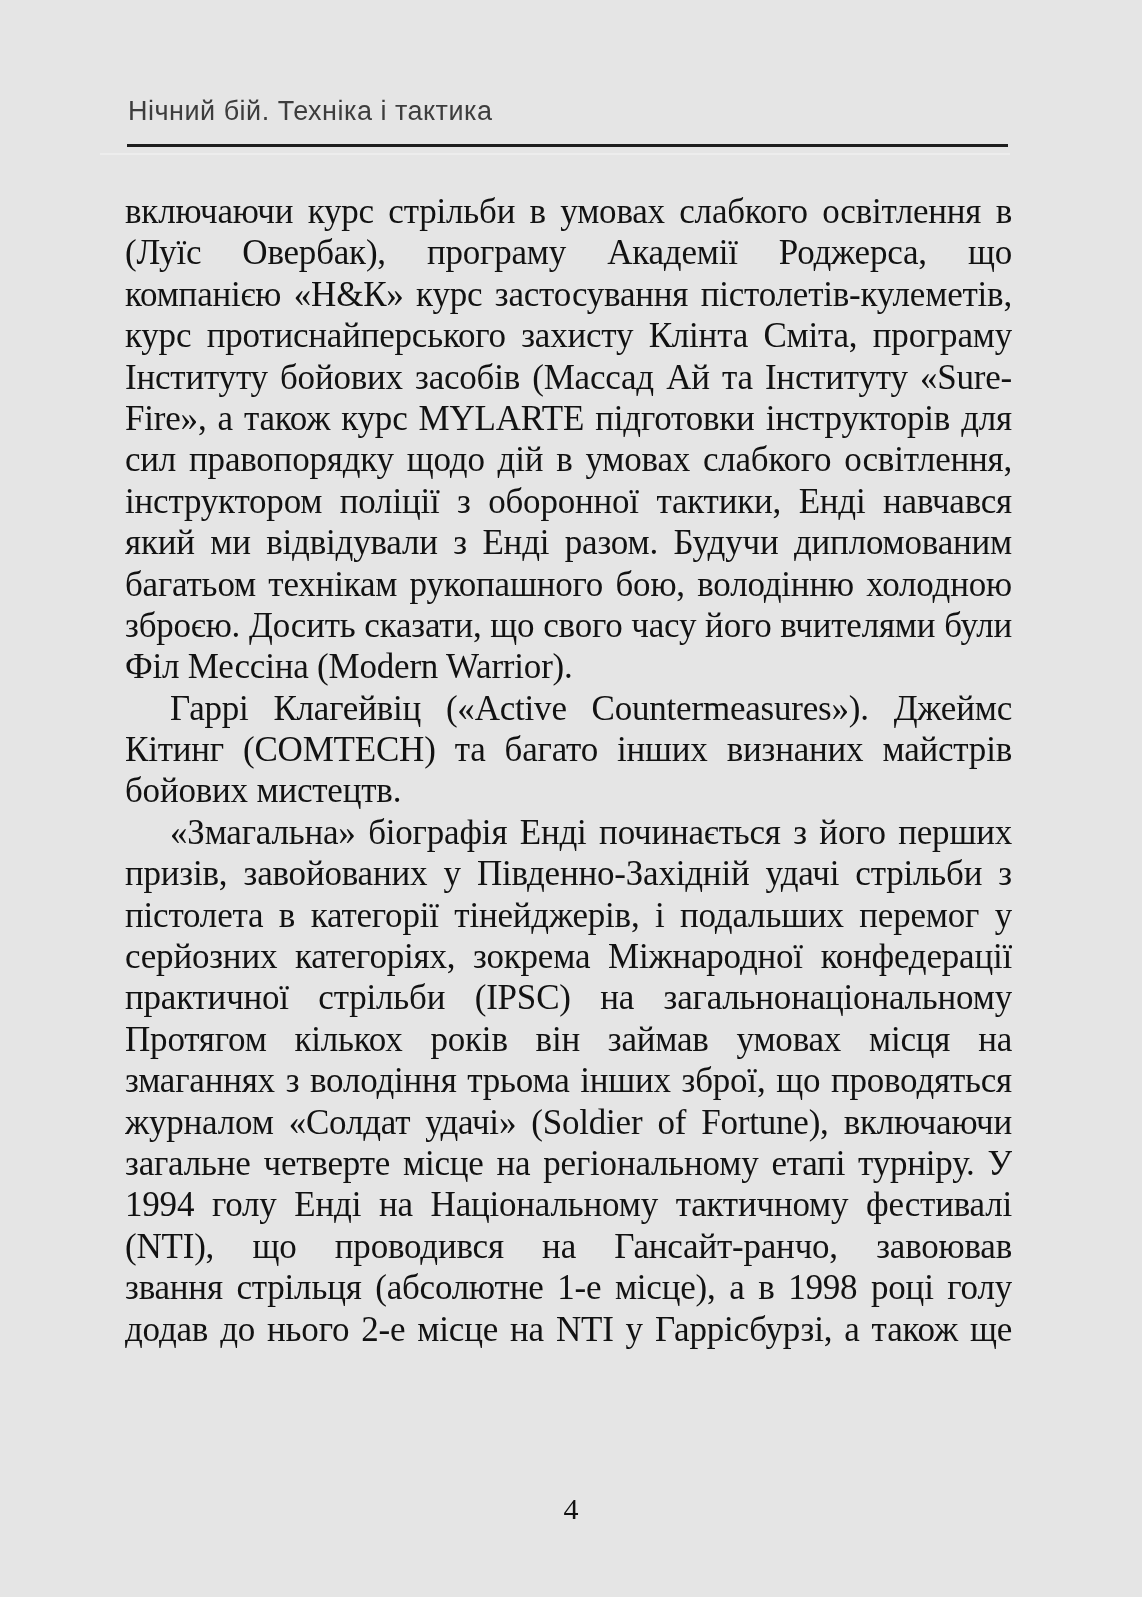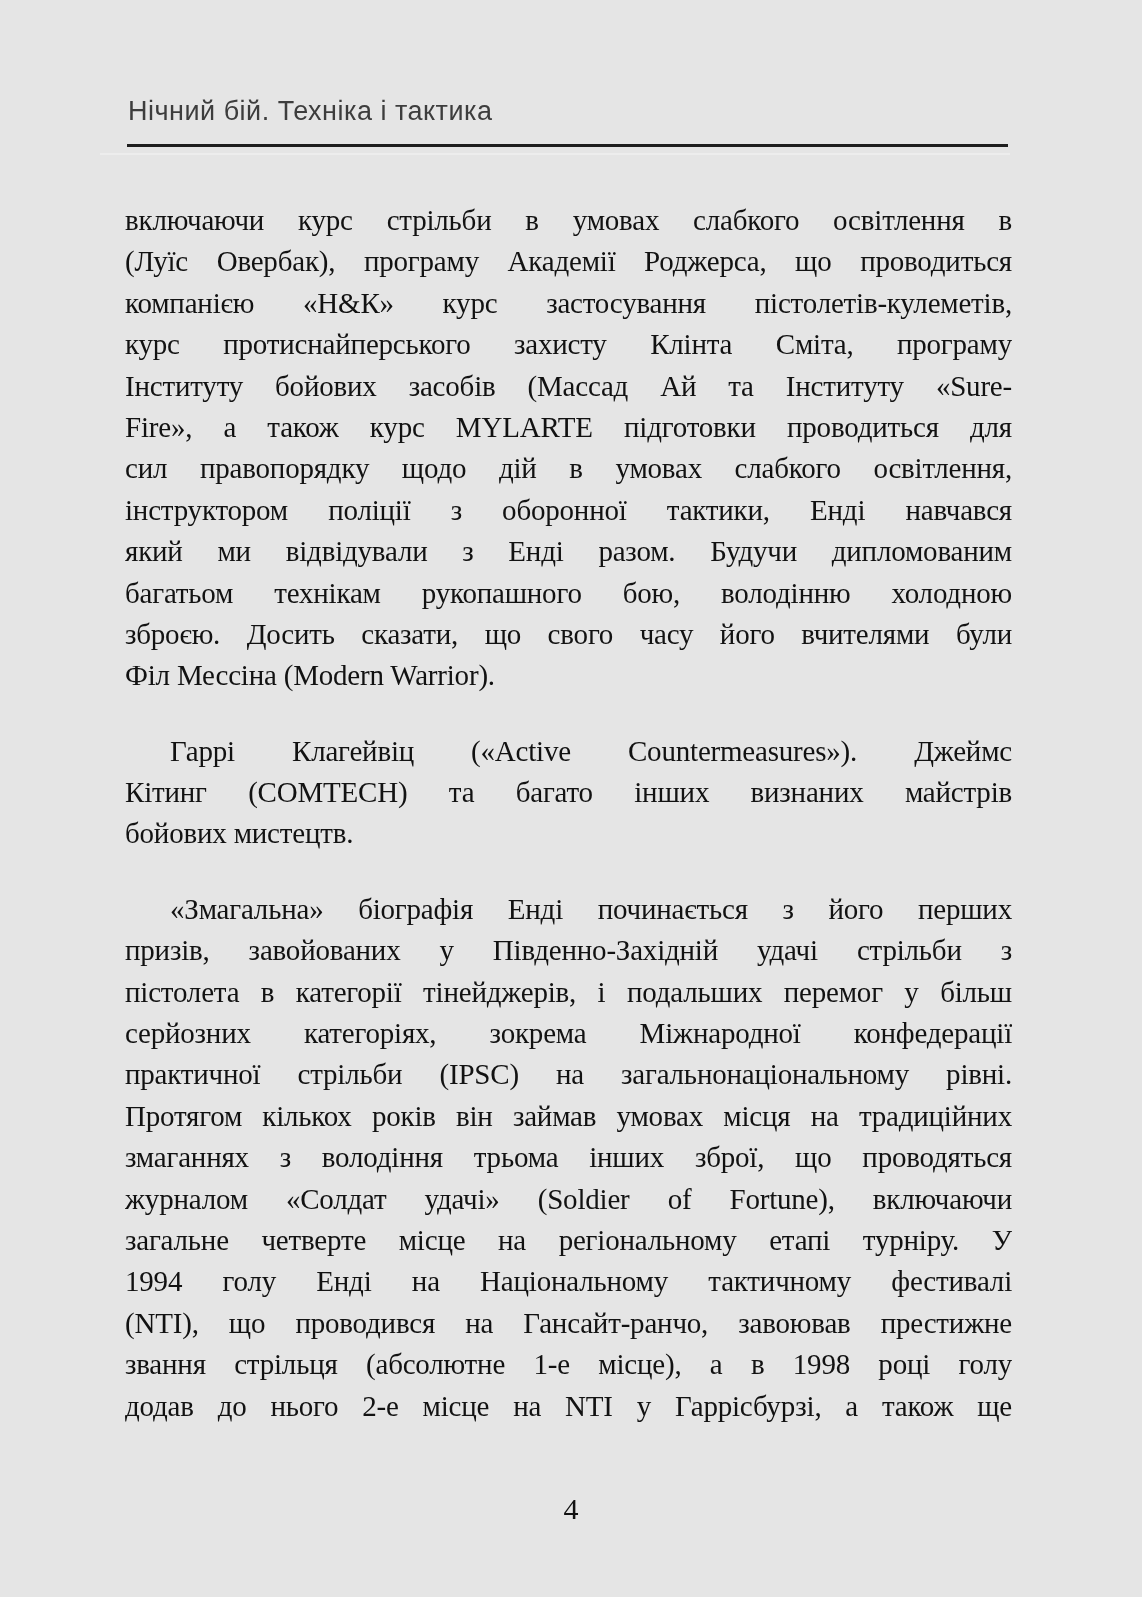--- a/index.html
+++ b/index.html
@@ -37,40 +37,39 @@
     position: absolute;
     left: 100px;
     top: 153px;
     width: 910px;
     height: 2px;
     background: #ededed;
   }
   .body-text {
     position: absolute;
     left: 125px;
-    top: 200px;
+    top: 191px;
     width: 887px;
     font-family: "Liberation Serif", serif;
-    font-size: 29px;
+    font-size: 35px;
     color: #121212;
     letter-spacing: -0.2px;
   }
   .line {
     height: 41.4px;
     line-height: 41.4px;
     text-align: justify;
     text-align-last: justify;
     overflow: hidden;
   }
   .line.last {
     text-align-last: left;
   }
   .para.indented .line:first-child {
     text-indent: 45px;
-    margin-top: 34px;
   }
   .page-number {
     position: absolute;
     left: 0;
     top: 1492px;
     width: 100%;
     text-align: center;
     font-family: "Liberation Serif", serif;
     font-size: 30px;
     color: #111111;
@@ -84,21 +83,21 @@
   <div class="header-rule"></div>
   <div class="header-rule-echo"></div>
 
   <div class="body-text">
       <div class="para">
         <div class="line">включаючи курс стрільби в умовах слабкого освітлення в</div>
         <div class="line">(Луїс Овербак), програму Академії Роджерса, що проводиться</div>
         <div class="line">компанією «Н&amp;К» курс застосування пістолетів-кулеметів,</div>
         <div class="line">курс протиснайперського захисту Клінта Сміта, програму</div>
         <div class="line">Інституту бойових засобів (Массад Ай та Інституту «Sure-</div>
-        <div class="line">Fire», а також курс MYLARTE підготовки проводиться для</div>
+        <div class="line">Fire», а також курс MYLARTE підготовки інструкторів для</div>
         <div class="line">сил правопорядку щодо дій в умовах слабкого освітлення,</div>
         <div class="line">інструктором поліції з оборонної тактики, Енді навчався</div>
         <div class="line">який ми відвідували з Енді разом. Будучи дипломованим</div>
         <div class="line">багатьом технікам рукопашного бою, володінню холодною</div>
         <div class="line">зброєю. Досить сказати, що свого часу його вчителями були</div>
         <div class="line last">Філ Мессіна (Modern Warrior).</div>
       </div>
       <div class="para indented">
         <div class="line">Гаррі Клагейвіц («Active Countermeasures»). Джеймс</div>
         <div class="line">Кітинг (COMTECH) та багато інших визнаних майстрів</div>

